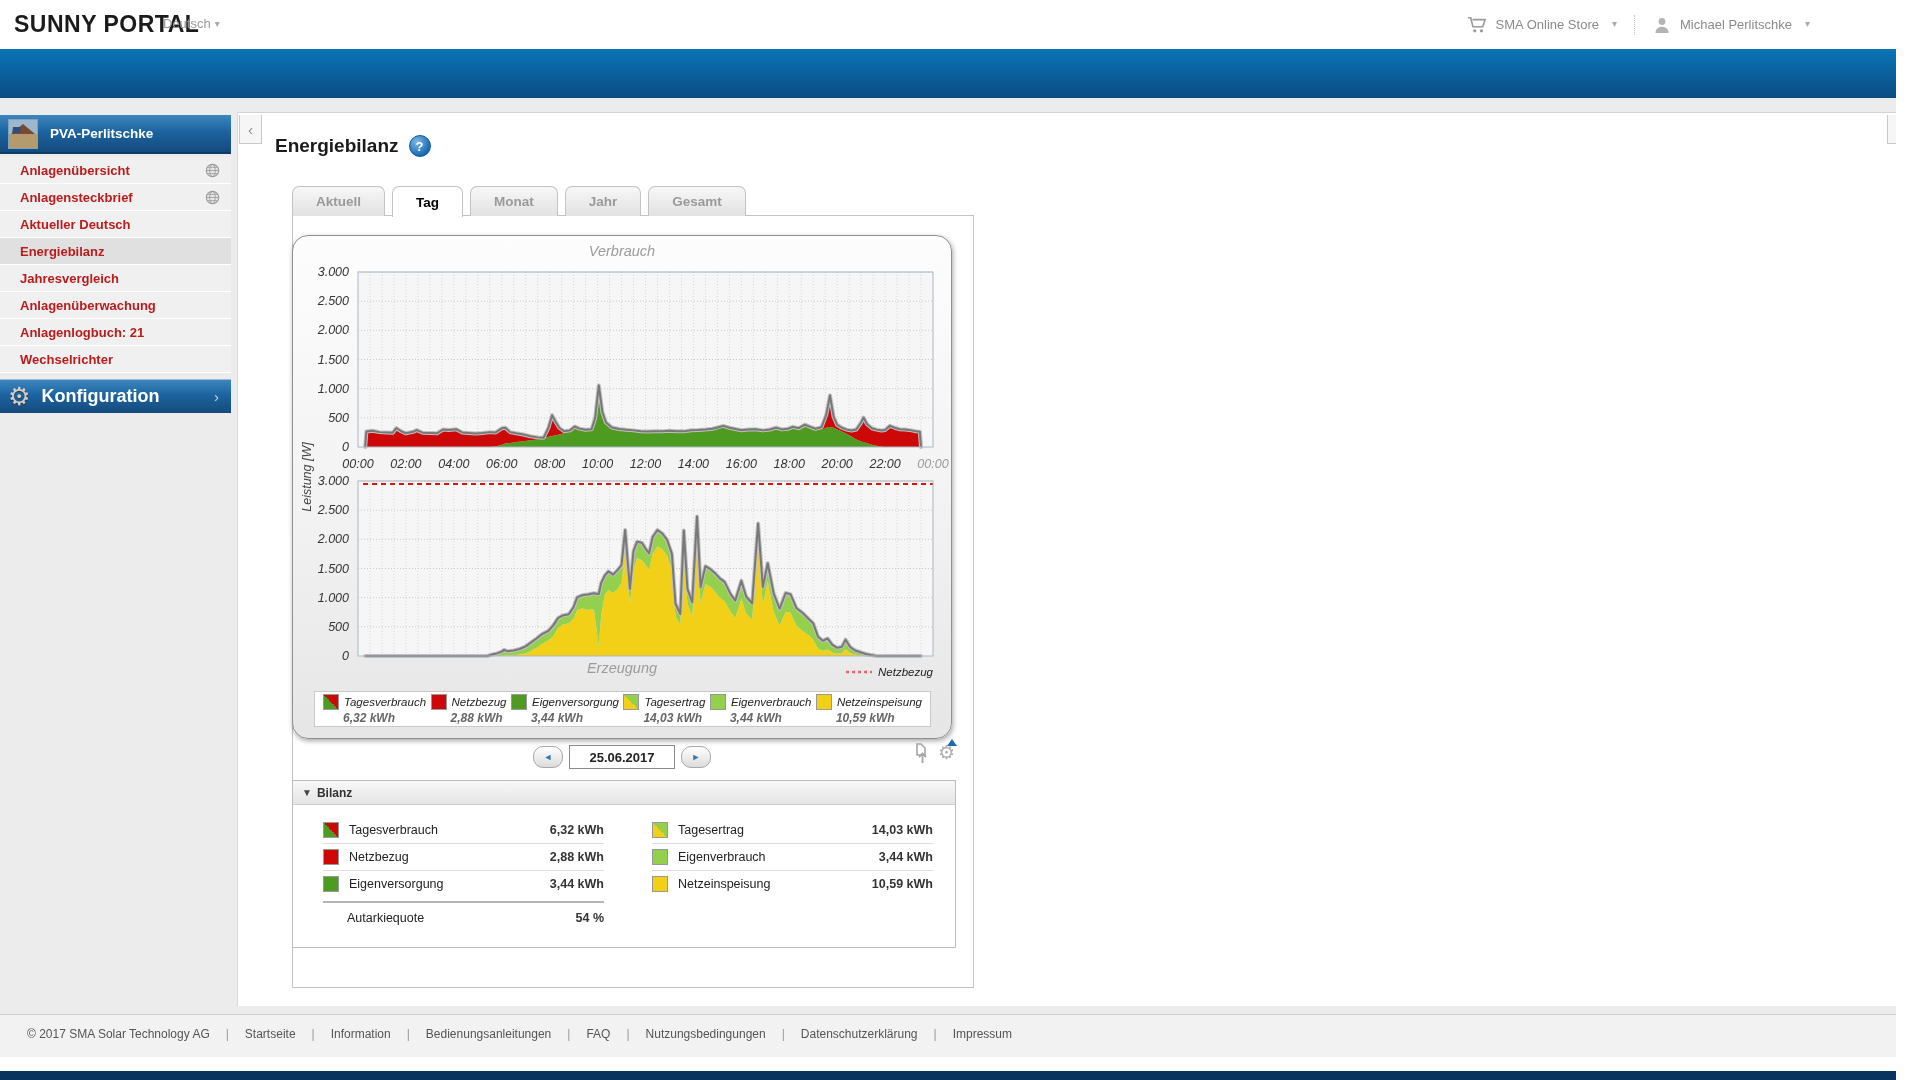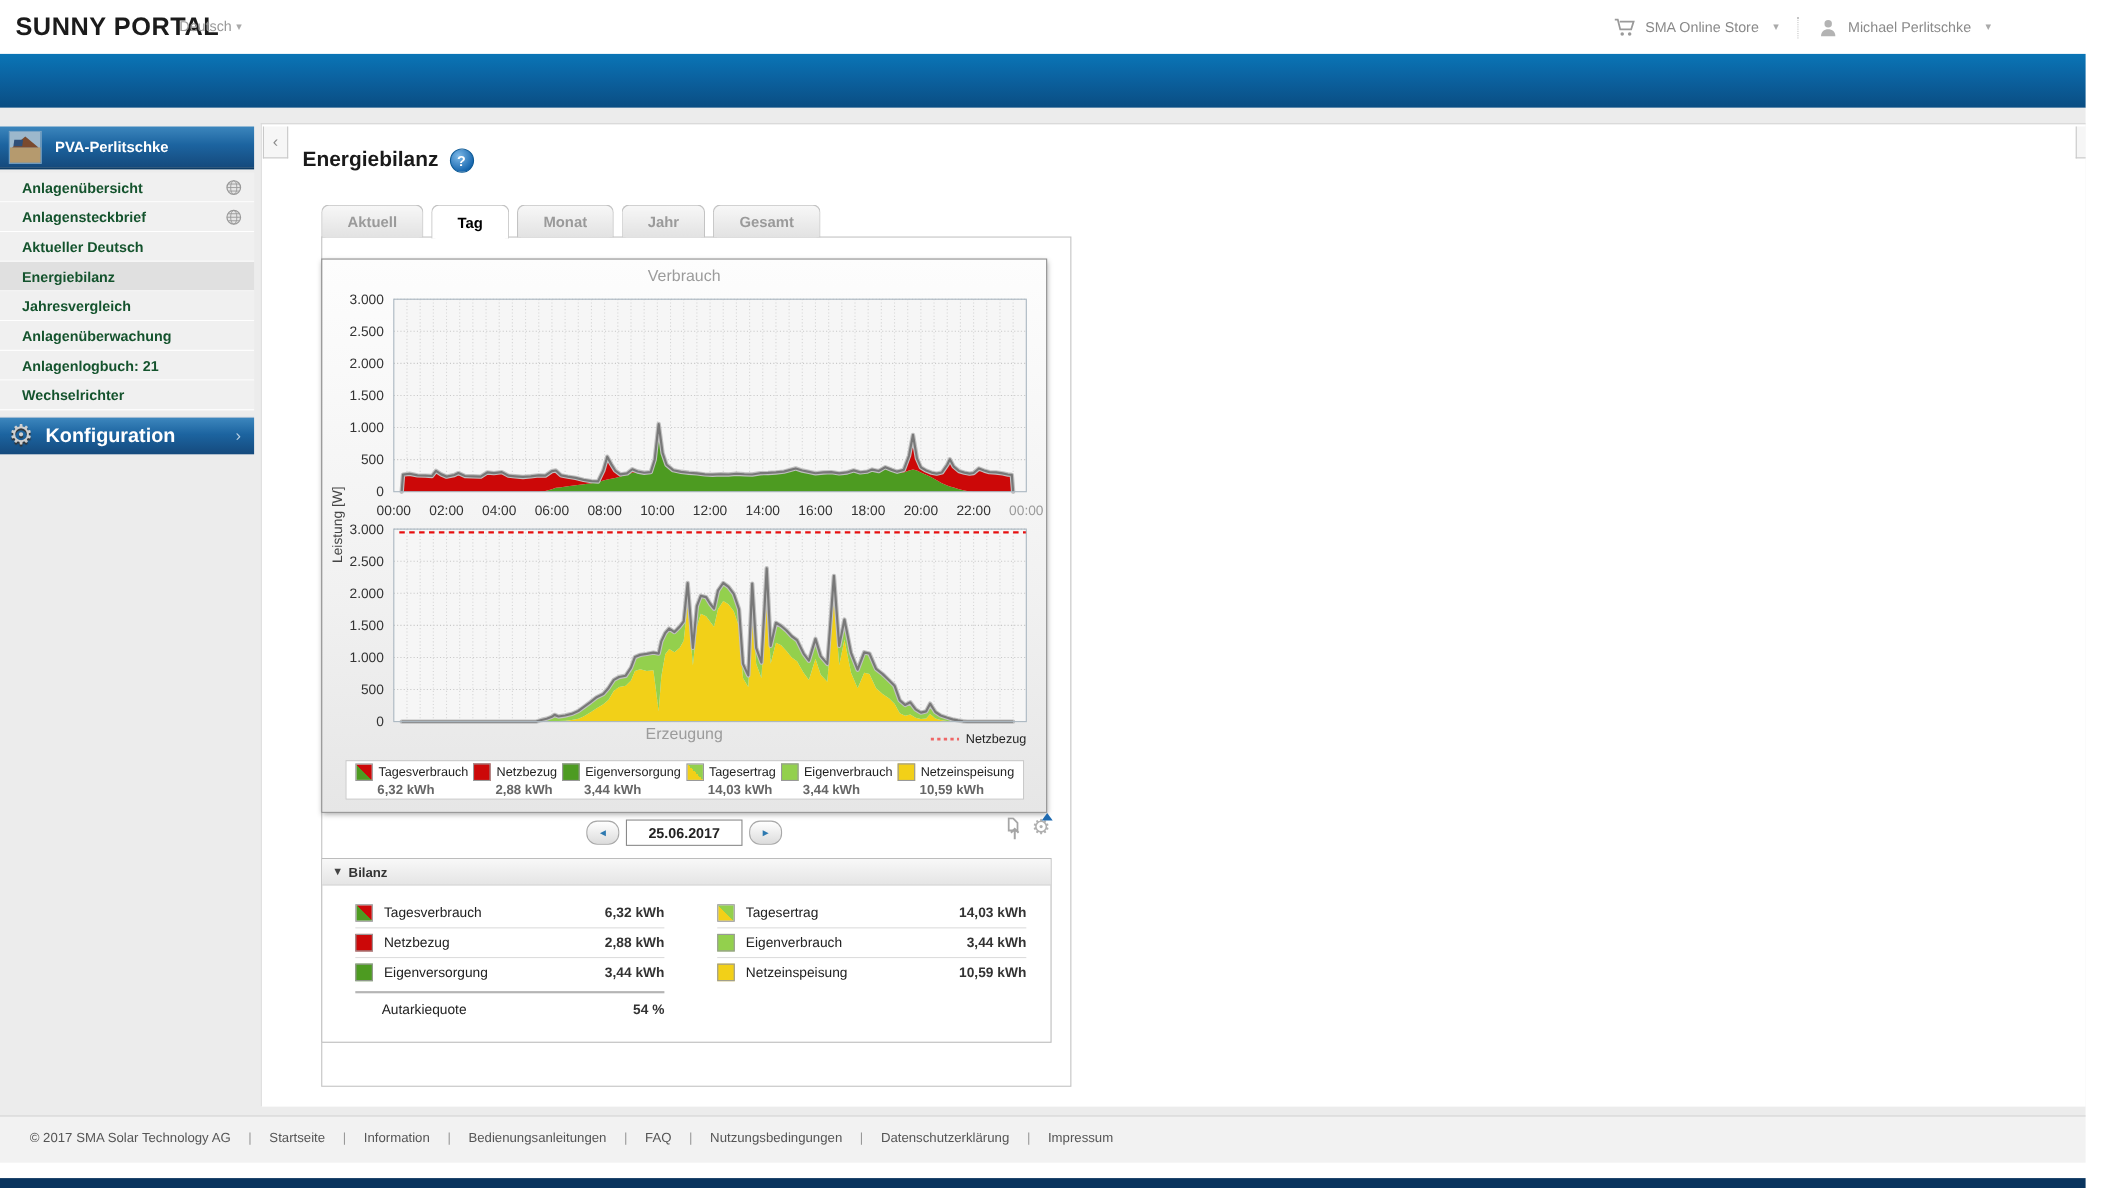--- a/index.html
+++ b/index.html
@@ -23,21 +23,21 @@
 
   
   .sidebar{position:absolute;left:0;top:115px;width:231px;}
   .plant-header{height:37px;background:linear-gradient(180deg,#3c86bd 0%,#1c64a0 45%,#154a7d 100%);
     display:flex;align-items:center;border-bottom:2px solid #0d3c67;}
   .plant-photo{width:28px;height:28px;margin-left:8px;border:1px solid #7aa3c4;}
   .plant-name{color:#fff;font-weight:bold;font-size:13.5px;margin-left:12px;}
   .side-items{margin-top:3px;}
   .side-item{height:26px;background:#f0f0f0;border-bottom:1px solid #fff;display:flex;align-items:center;cursor:pointer;}
   .side-item.active{background:#e0e0e0;}
-  .side-item .lbl{color:#14532d;font-weight:bold;font-size:13px;padding-left:20px;flex:1;}
+  .side-item .lbl{color:#b91c1c;font-weight:bold;font-size:13px;padding-left:20px;flex:1;}
   .side-item .globe{margin-right:11px;display:flex;}
   .config-row{margin-top:6px;height:33px;background:linear-gradient(180deg,#3c86bd 0%,#1c64a0 45%,#154a7d 100%);
     display:flex;align-items:center;cursor:pointer;border-top:1px solid #9fbad2;}
   .gear-big{font-size:25px;color:#cfcfcf;margin-left:8px;text-shadow:0 1px 1px #333;line-height:1;}
   .config-label{color:#fff;font-weight:bold;font-size:18px;margin-left:11px;flex:1;}
   .config-chev{color:#bcd2e4;font-size:15px;margin-right:12px;}
 
   
   .content{position:absolute;left:237px;top:112px;width:1683px;height:893px;background:#fff;
     border-top:1px solid #d2d2d2;border-left:1px solid #d8d8d8;}
@@ -54,22 +54,22 @@
   
   .tabs{position:absolute;left:54px;top:73px;display:flex;z-index:2;}
   .tab{height:29px;padding:0 23px;margin-right:7px;border:1px solid #c3c3c3;border-bottom:none;
     border-radius:7px 7px 0 0;background:linear-gradient(180deg,#f7f7f7,#e2e2e2);
     color:#9a9a9a;font-weight:bold;font-size:13.5px;display:flex;align-items:center;cursor:pointer;}
   .tab.active{background:#fff;color:#000;height:30px;margin-bottom:-1px;}
 
   .tab-panel{position:absolute;left:54px;top:102px;width:680px;height:771px;border:1px solid #c3c3c3;background:#fff;z-index:1;}
 
   
-  .chart-box{position:absolute;left:-1px;top:19px;width:658px;height:502px;border:1px solid #909090;border-radius:0;
-    background:linear-gradient(180deg,#fdfdfd 0%,#f1f1f1 60%,#e6e6e6 100%);box-shadow:1px 2px 5px rgba(0,0,0,.35);}
+  .chart-box{position:absolute;left:-1px;top:19px;width:658px;height:502px;border:1px solid #909090;border-radius:16px;
+    background:linear-gradient(180deg,#fdfdfd 0%,#f1f1f1 60%,#e6e6e6 100%);box-shadow:1px 2px 5px rgba(0,0,0,.35);font-style:italic;}
   .chart-title{position:absolute;left:0;width:100%;text-align:center;color:#9c9c9c;font-size:14.5px;}
   .ct-verbrauch{top:7px;}
   .ct-erzeugung{top:424px;}
   .ylabel{position:absolute;left:-56px;top:234px;width:140px;text-align:center;color:#444;font-size:12.5px;transform:rotate(-90deg);}
   svg text{font-family:"Liberation Sans",sans-serif;}
   .sollwert-box{position:absolute;right:18px;top:430px;display:flex;align-items:center;gap:6px;}
   .sollwert-label{font-size:11.5px;color:#222;}
   .chart-legend{position:absolute;left:21px;top:455px;width:617px;height:36px;border:1px solid #c9c9c9;background:#fff;
     display:flex;align-items:center;justify-content:space-between;padding:0 8px;box-sizing:border-box;}
   .lg-item{display:flex;flex-direction:column;justify-content:center;}

